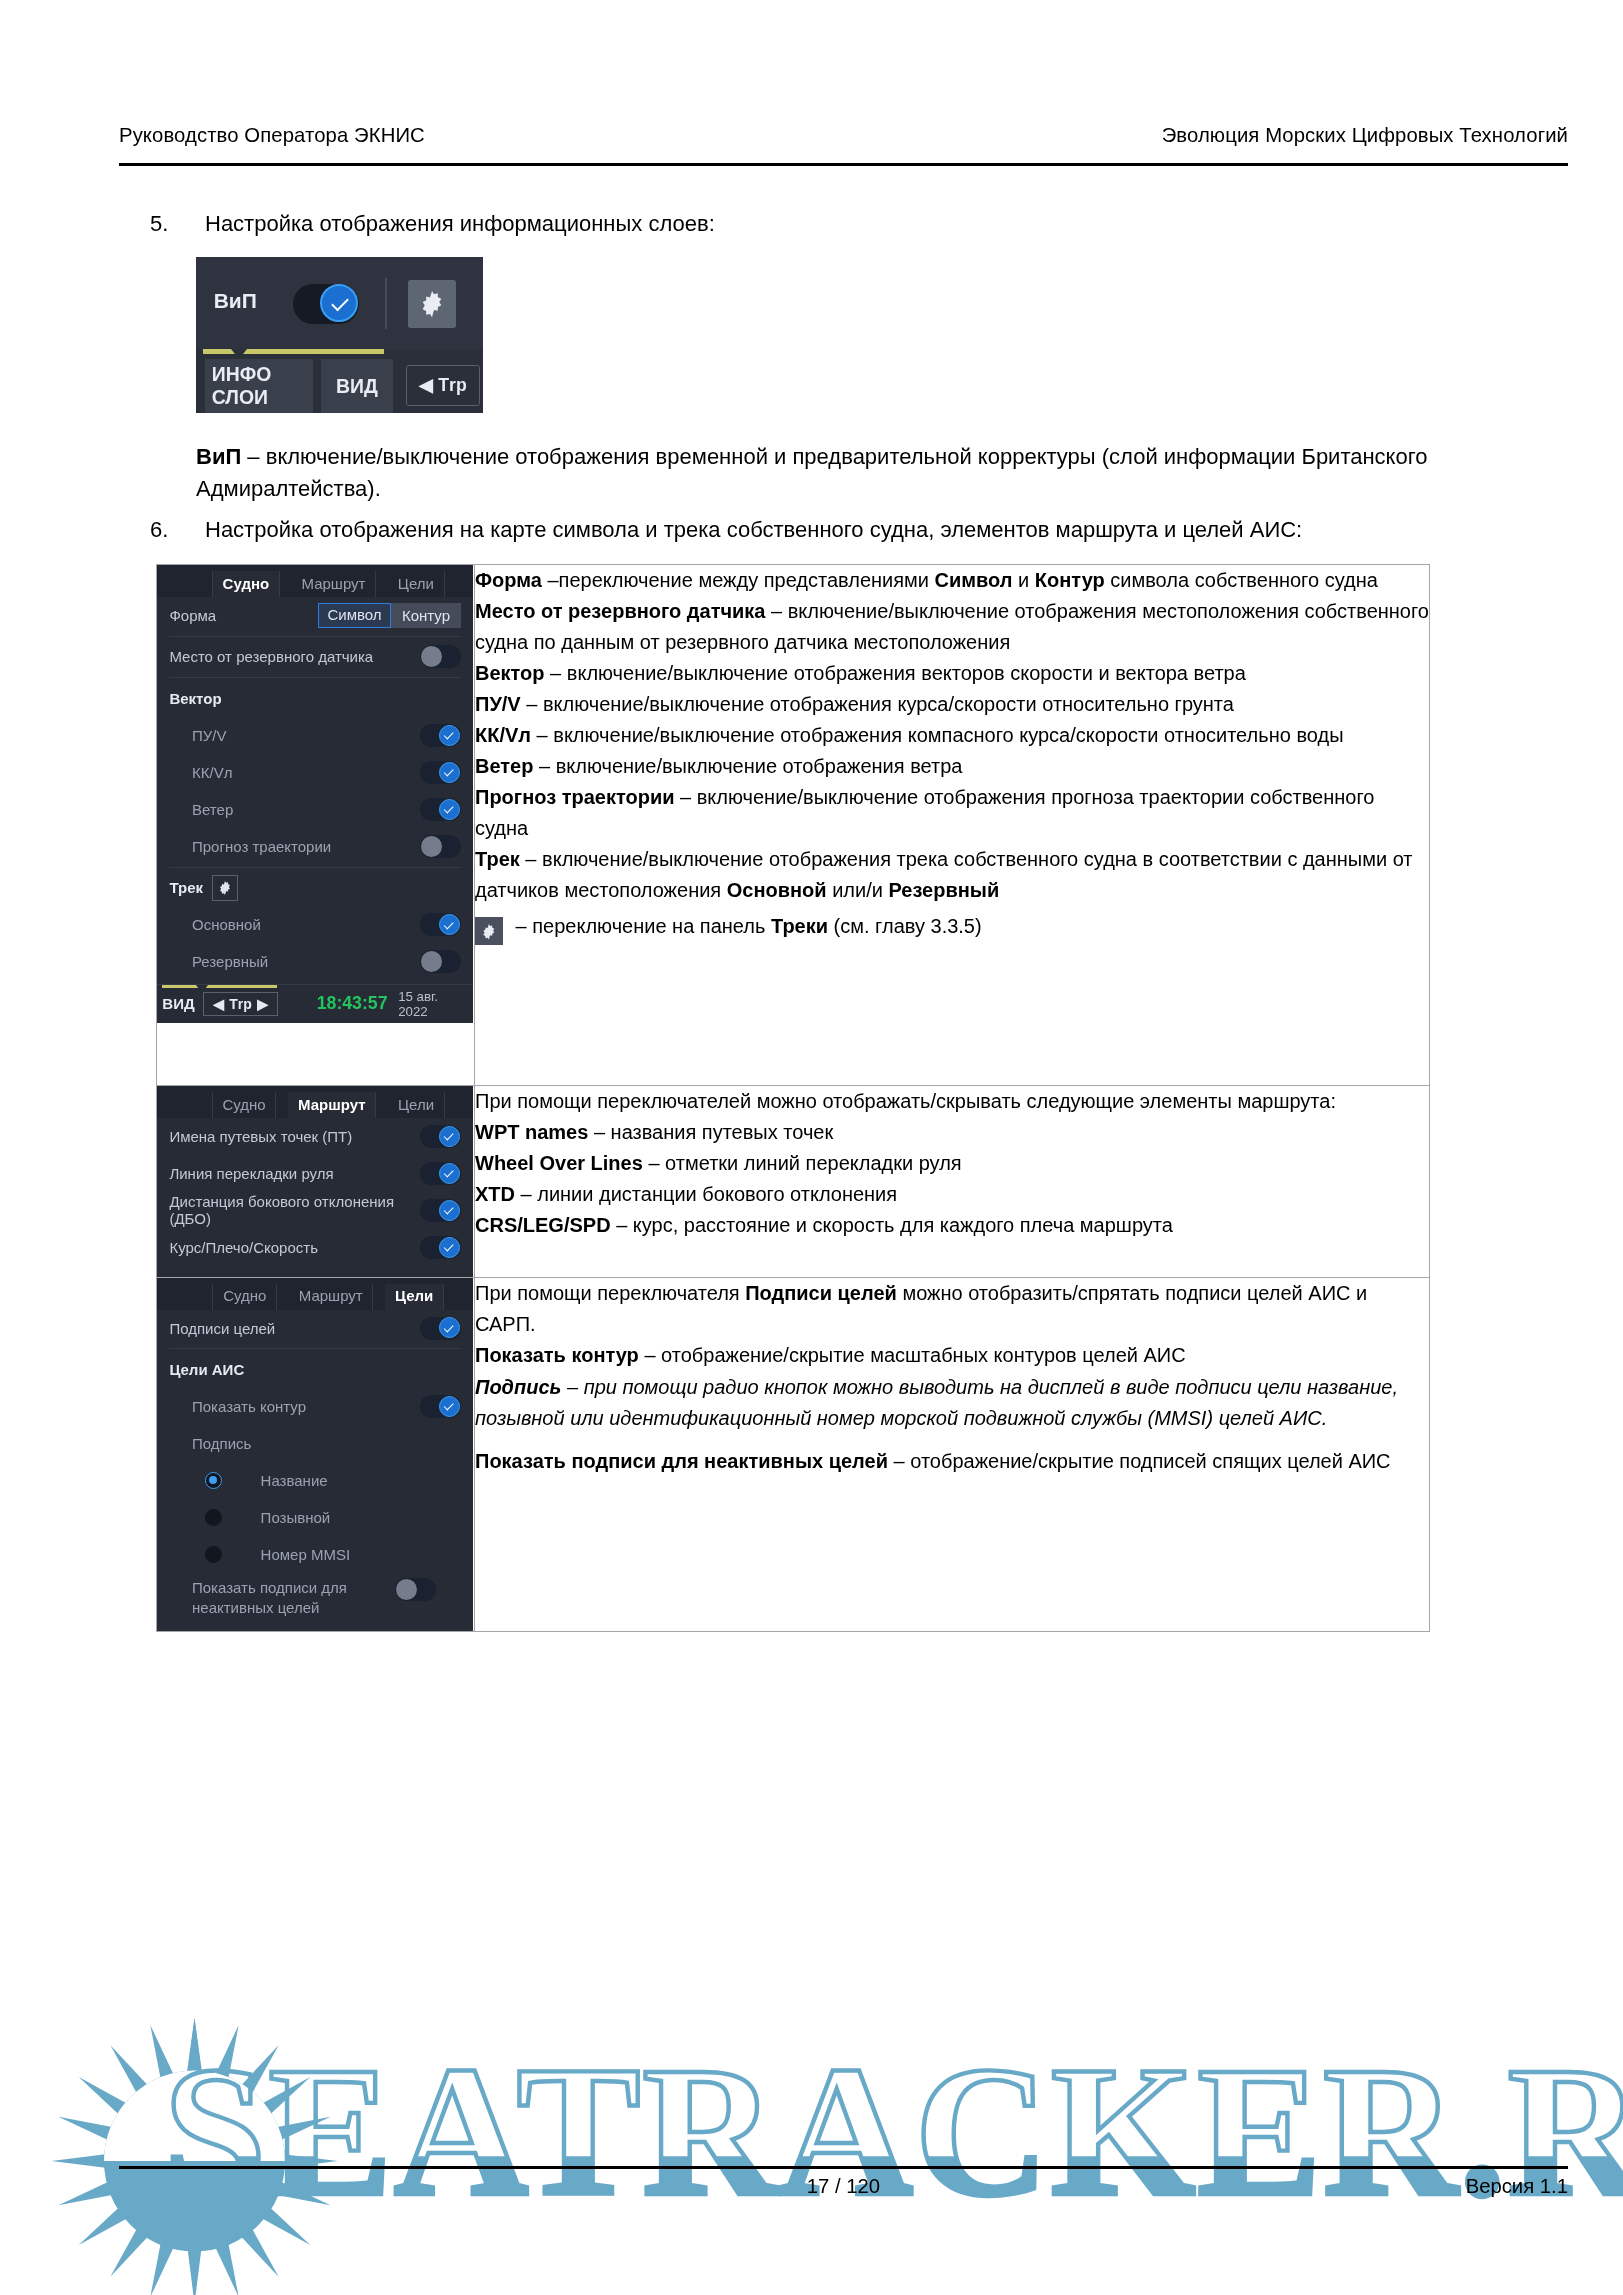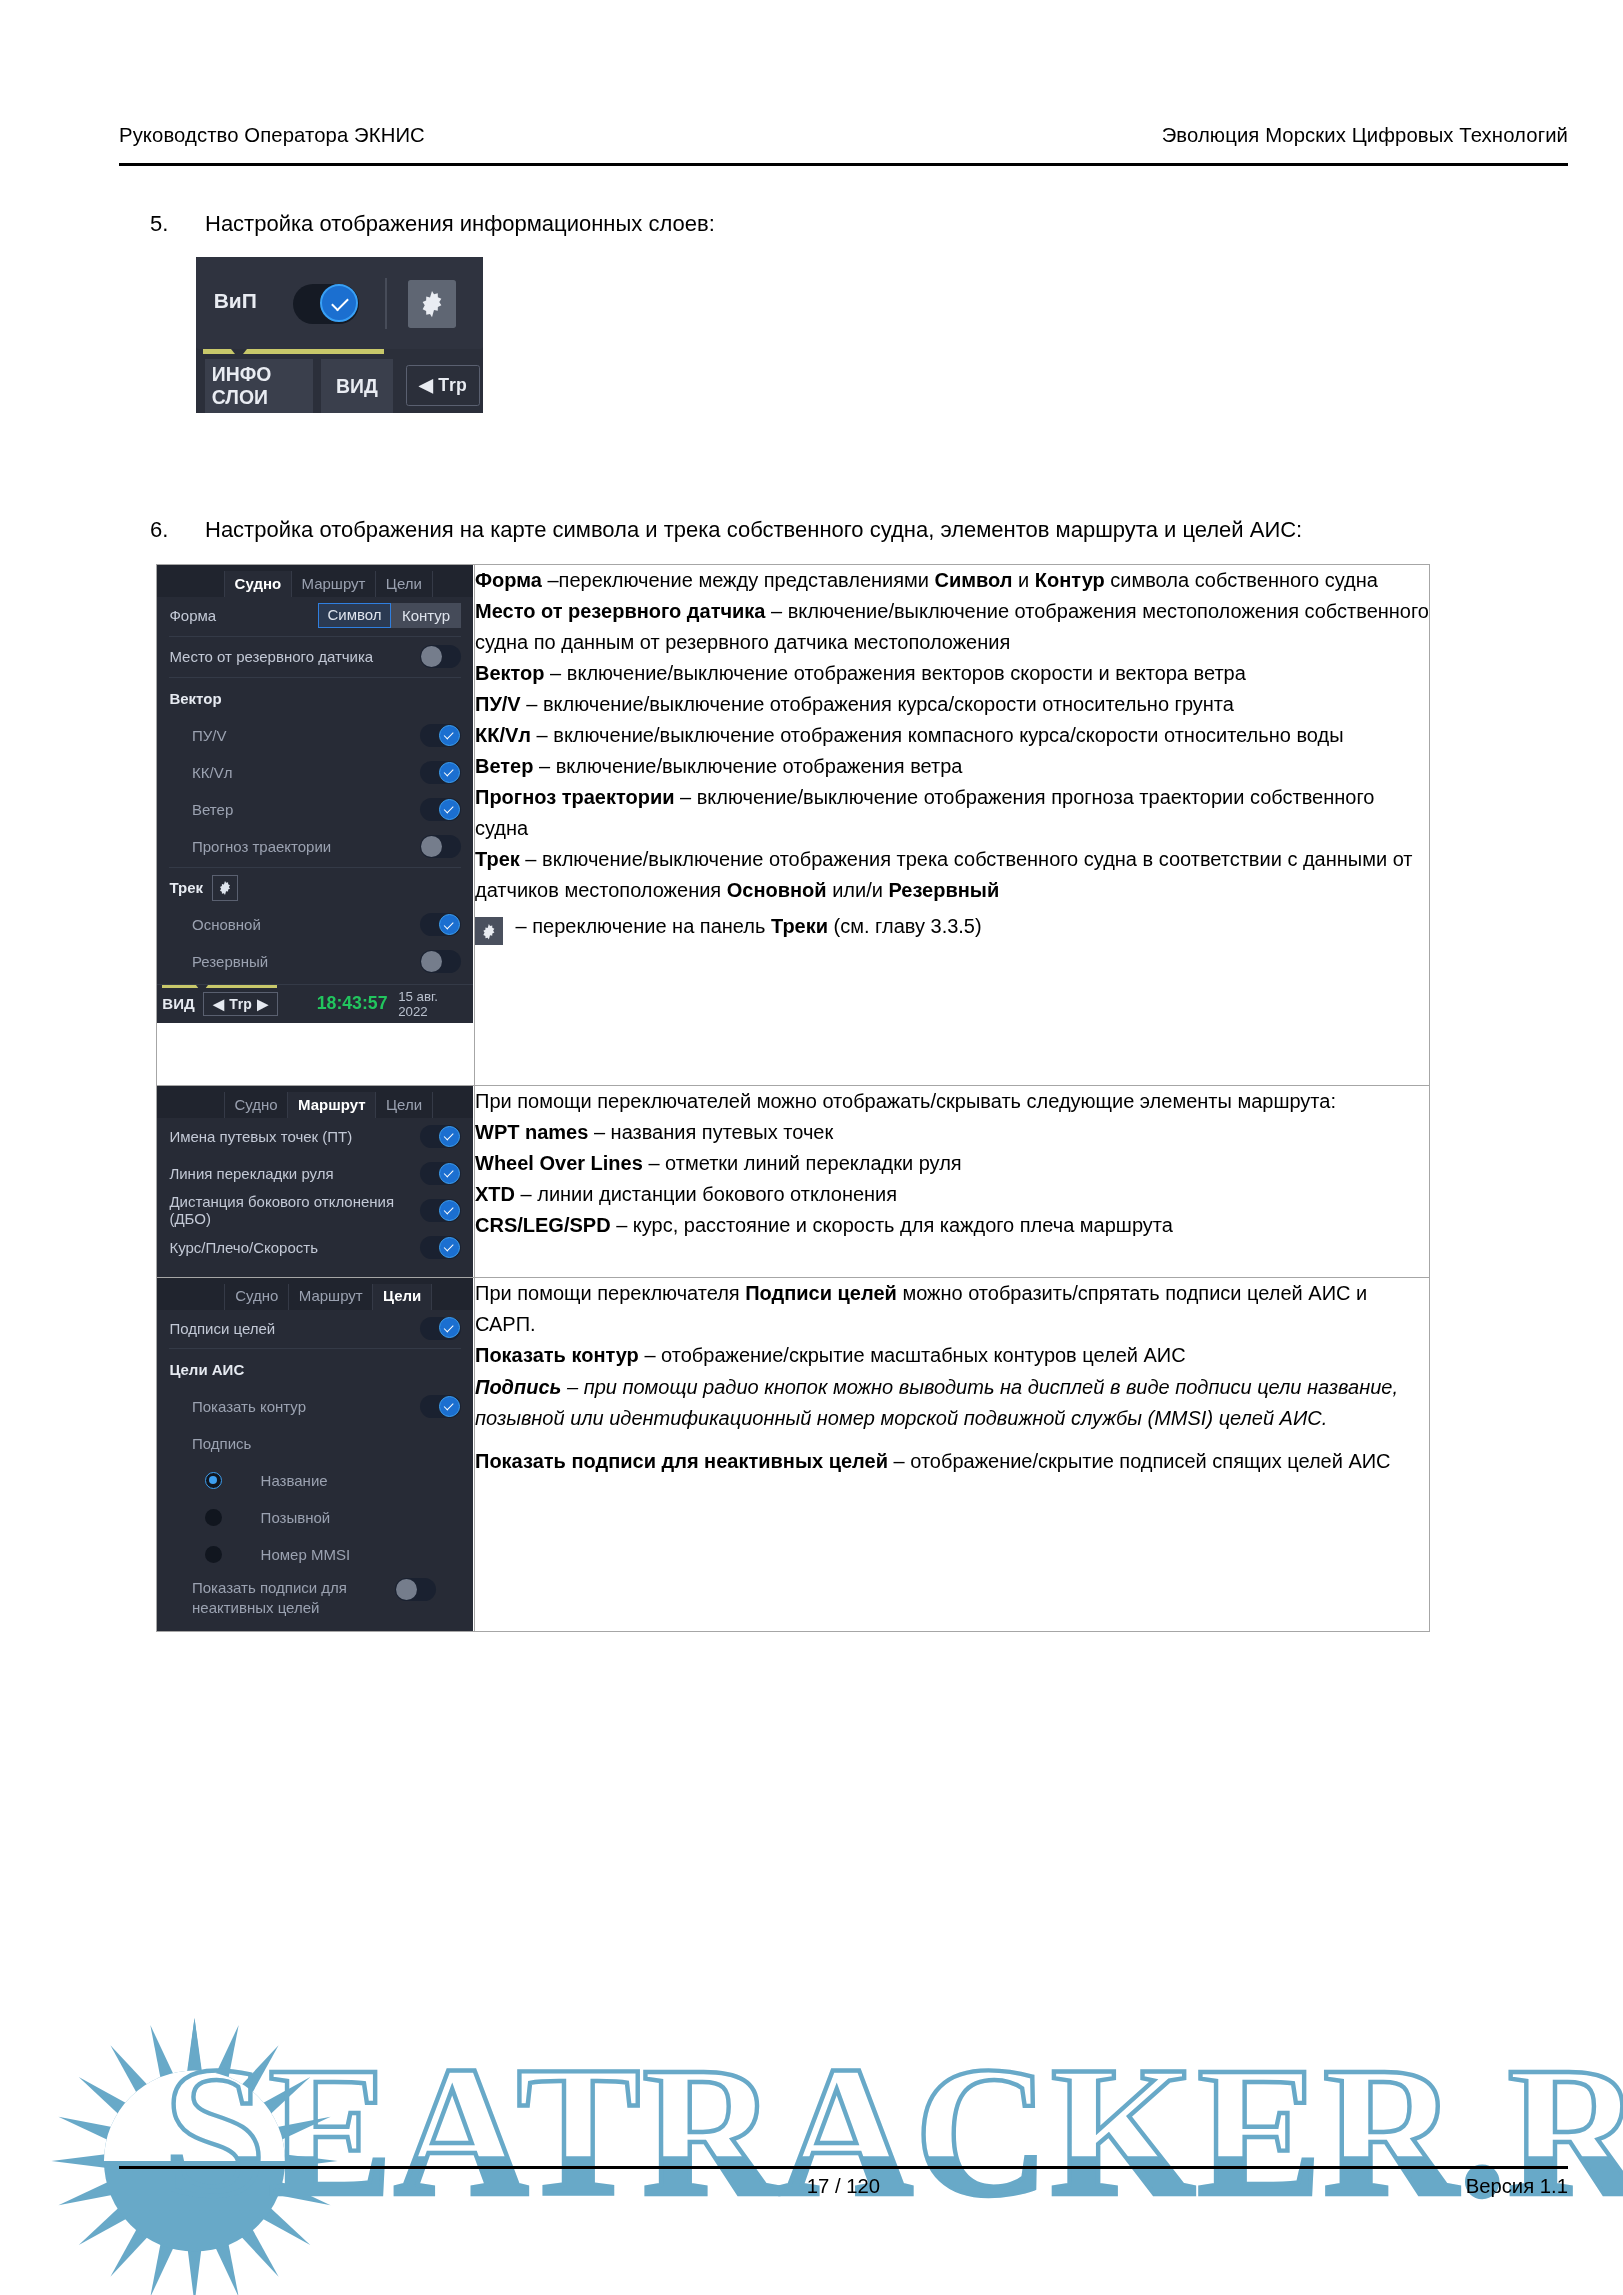--- a/index.html
+++ b/index.html
@@ -144,20 +144,21 @@
     font-family:"Liberation Sans", sans-serif;
     position:relative;
     width:316px;
     overflow:hidden;
   }
   .panel-tabs {
     position:relative; height:32px;
     background:#20242e;
     display:flex; align-items:flex-end; justify-content:center;
     padding-left:26.5px;
+    gap:12px;
   }
   .tab {
     font-size:15px; padding:3.5px 9.7px 5.3px 9.7px;
     color:#9aa1b0; border-right:0.9px solid #353a47;
   }
   .tab:first-child { border-left:0.9px solid #353a47; }
   .tab.active { color:#ffffff; font-weight:700; background:#272b36; }
   .row {
     position:relative; display:flex; align-items:center;
     min-height:37px; padding:0 12.4px 0 12.4px;
@@ -303,20 +304,23 @@
       <div>ИНФО</div>
       <div>СЛОИ</div>
     </div>
     <div class="vip-vid">ВИД</div>
     <div class="vip-trp">
       <span>◀</span>
       <span>Тrp</span>
     </div>
   </div>
 
+  <div id="vip-para">
+    <b>ВиП</b><span> – включение/выключение отображения временной и предварительной корректуры (слой информации Британского Адмиралтейства).</span>
+  </div>
 
   <div class="list-item" id="item6">
     <span class="li-num">6.</span>
     <span class="li-text">Настройка отображения на карте символа и трека собственного судна, элементов маршрута и целей АИС:</span>
   </div>
 
   <table class="main-table">
     <tbody>
 
     <tr>

